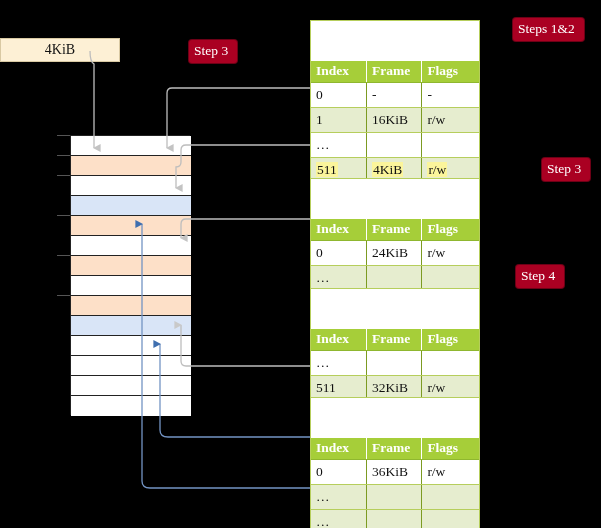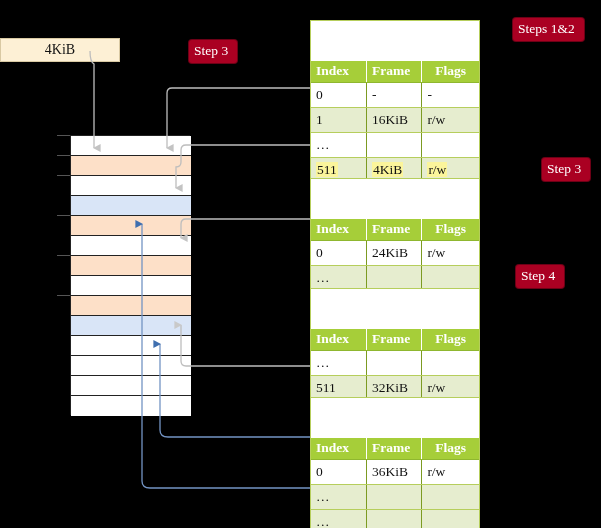--- a/index.html
+++ b/index.html
@@ -111,21 +111,21 @@
     color: #ffffff;
     font-weight: bold;
     text-align: left;
     padding: 2px 5px 3px 5px;
     border-right: 1px solid #ffffff;
     border-bottom: 1px solid #8FB72F;
     font-size: 13.5px;
     height: 19px;
     box-sizing: border-box;
   }
-  .ptable th:last-child { border-right: none; text-align: center; }
+  .ptable th:last-child { border-right: none; }
   .ptable td {
     padding: 2px 5px 3px 5px;
     border-right: 1px solid #7C9B22;
     border-bottom: 1px solid #B6CE5C;
     height: 25px;
     box-sizing: border-box;
     vertical-align: middle;
     font-size: 13.5px;
   }
   .ptable td:last-child { border-right: none; }

